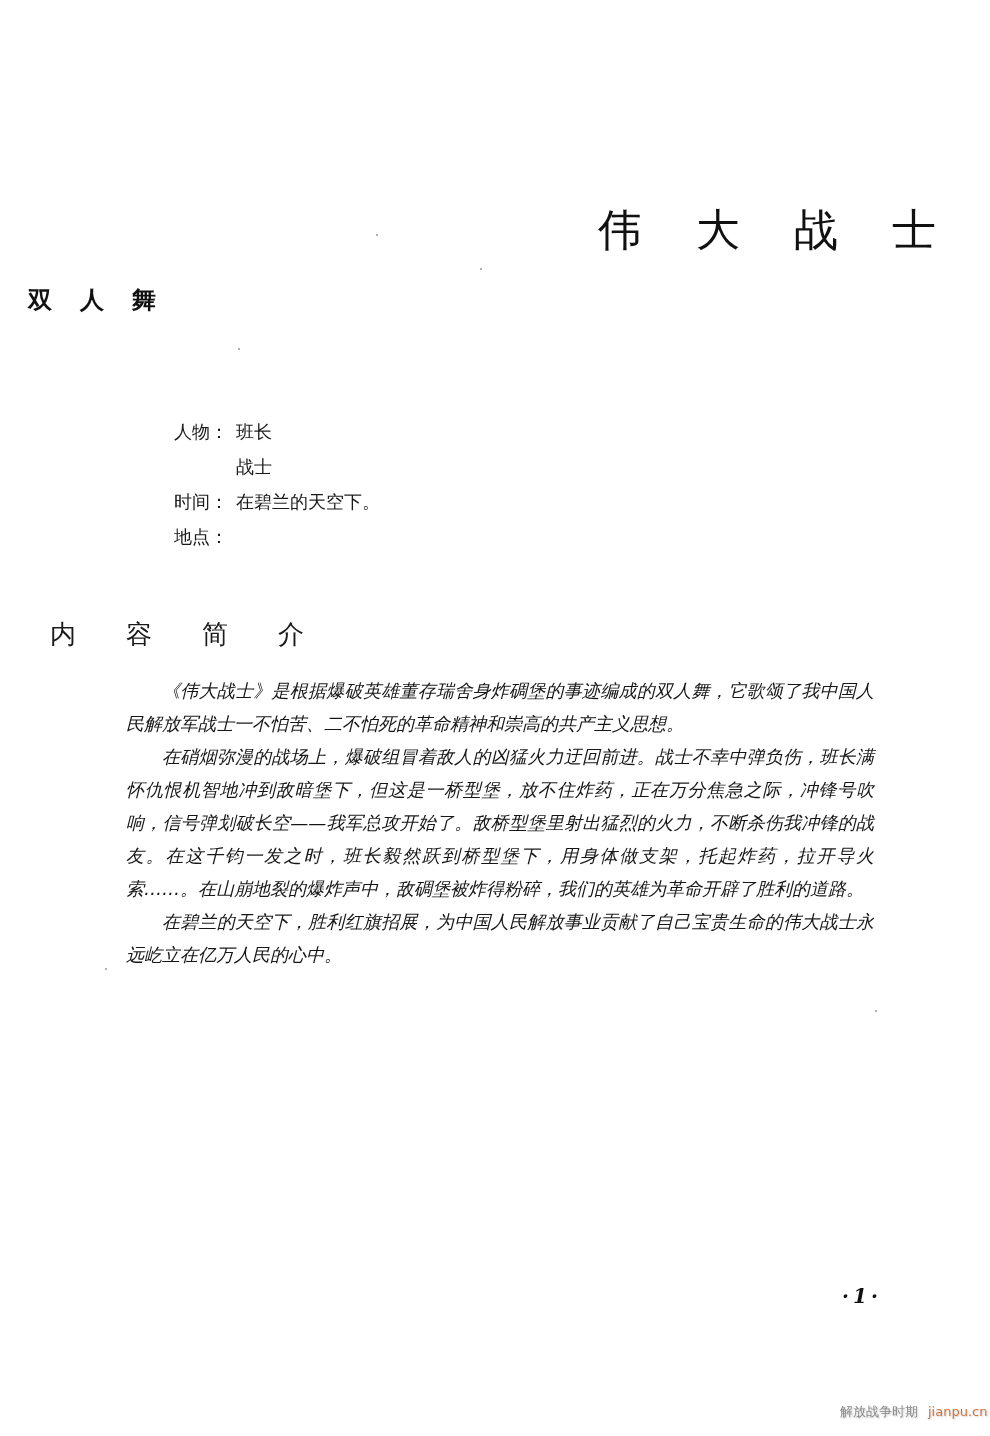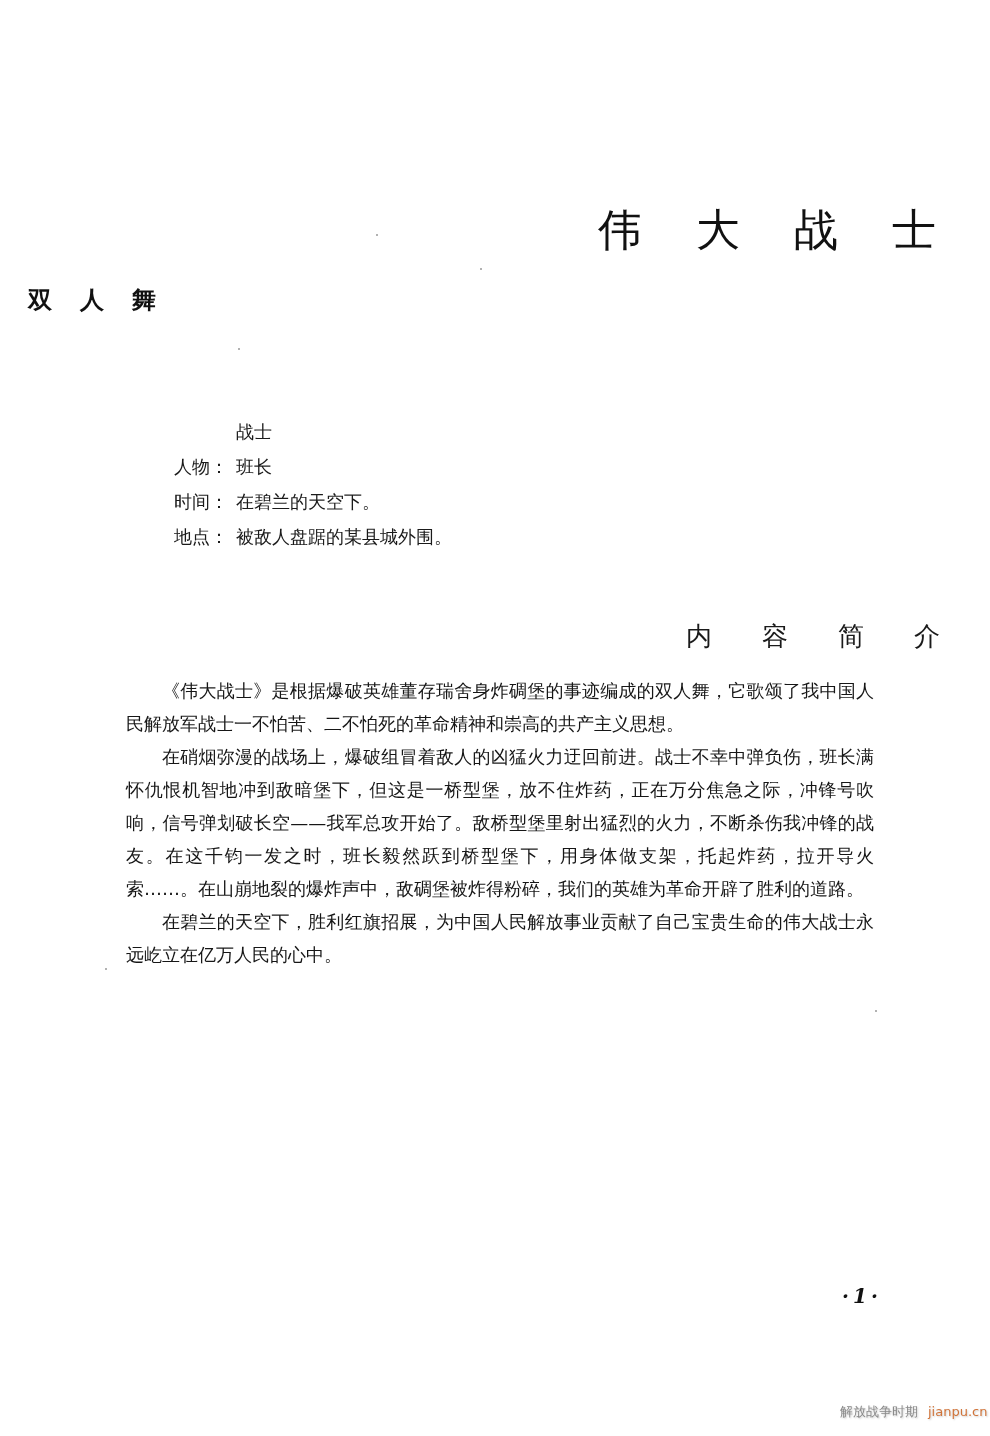--- a/index.html
+++ b/index.html
@@ -64,42 +64,43 @@
     }
     .meta-label {
       width: 62px;
       display: inline-block;
     }
     .section-heading {
       position: absolute;
       top: 612px;
       left: 0;
       width: 990px;
-      text-align: right;
-      font-family: Liberation Sans, sans-serif;
+      text-align: left;
+      font-family: Liberation Mono, monospace;
       font-size: 26px;
       letter-spacing: 50px;
       text-indent: 50px;
       line-height: 48px;
       color: #1a1a1a;
     }
     .body-text {
       position: absolute;
       top: 674px;
       left: 126px;
       width: 748px;
       font-family: "DejaVu Sans", sans-serif;
       font-size: 18px;
       line-height: 33px;
       color: #161616;
       text-align: justify;
     }
     .body-text p {
       margin: 0;
       text-indent: 36px;
+      font-style: italic;
     }
     .page-number {
       position: absolute;
       top: 1284px;
       left: 842px;
       font-family: "DejaVu Serif", serif;
       font-style: italic;
       font-weight: bold;
       font-size: 20px;
       letter-spacing: 4px;
@@ -131,34 +132,33 @@
 <body>
 
 <div class="page">
 
   <div class="title">伟大战士</div>
 
   <div class="subtitle">双人舞</div>
 
   <div class="meta">
     <div class="meta-row">
+      <span class="meta-label">人物：</span>
+      <span>班长</span>
+    </div>
+    <div class="meta-row">
       <span class="meta-label"></span>
       <span>战士</span>
-    </div>
-    <div class="meta-row">
-      <span class="meta-label">人物：</span>
-      <span>班长</span>
     </div>
     <div class="meta-row">
       <span class="meta-label">时间：</span>
       <span>在碧兰的天空下。</span>
     </div>
     <div class="meta-row">
       <span class="meta-label">地点：</span>
-      <span>被敌人盘踞的某县城外围。</span>
     </div>
   </div>
 
   <div class="section-heading">内容简介</div>
 
   <div class="body-text">
     <p>《伟大战士》是根据爆破英雄董存瑞舍身炸碉堡的事迹编成的双人舞，它歌颂了我中国人民解放军战士一不怕苦、二不怕死的革命精神和崇高的共产主义思想。</p>
     <p>在硝烟弥漫的战场上，爆破组冒着敌人的凶猛火力迂回前进。战士不幸中弹负伤，班长满怀仇恨机智地冲到敌暗堡下，但这是一桥型堡，放不住炸药，正在万分焦急之际，冲锋号吹响，信号弹划破长空——我军总攻开始了。敌桥型堡里射出猛烈的火力，不断杀伤我冲锋的战友。在这千钧一发之时，班长毅然跃到桥型堡下，用身体做支架，托起炸药，拉开导火索……。在山崩地裂的爆炸声中，敌碉堡被炸得粉碎，我们的英雄为革命开辟了胜利的道路。</p>
     <p>在碧兰的天空下，胜利红旗招展，为中国人民解放事业贡献了自己宝贵生命的伟大战士永远屹立在亿万人民的心中。</p>
   </div>

